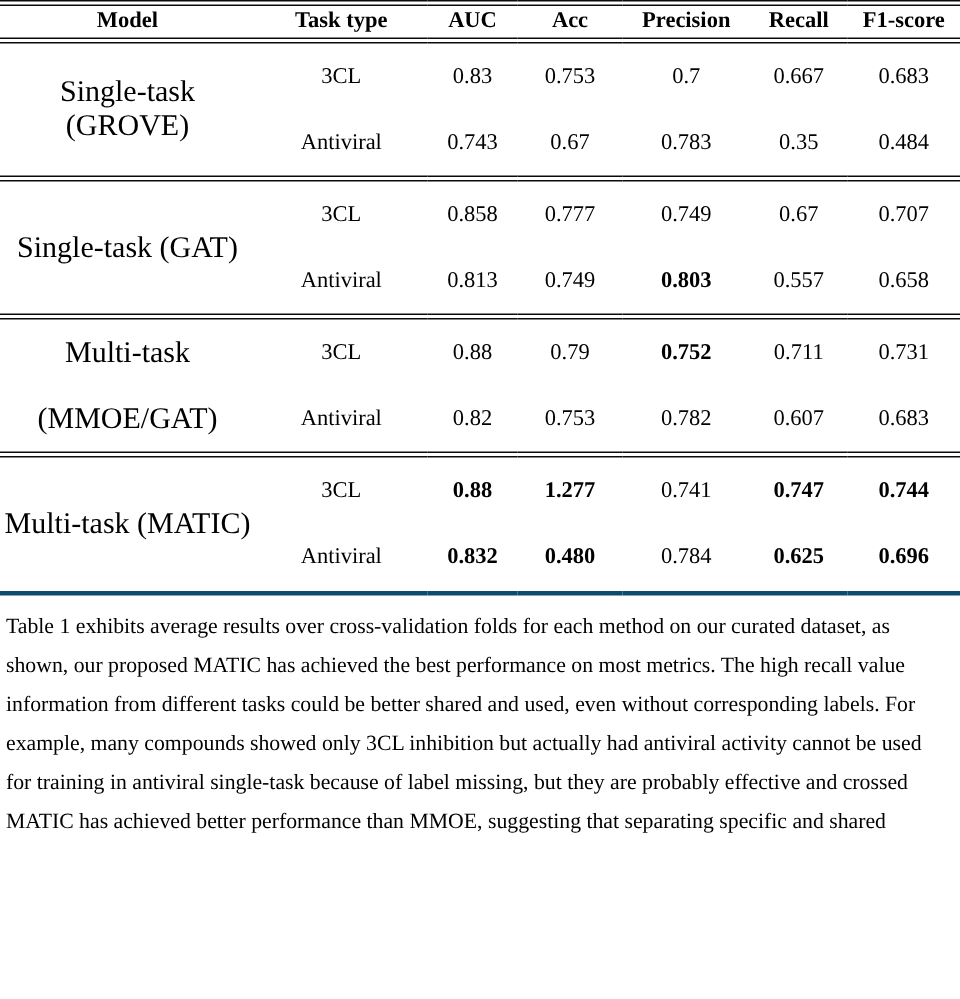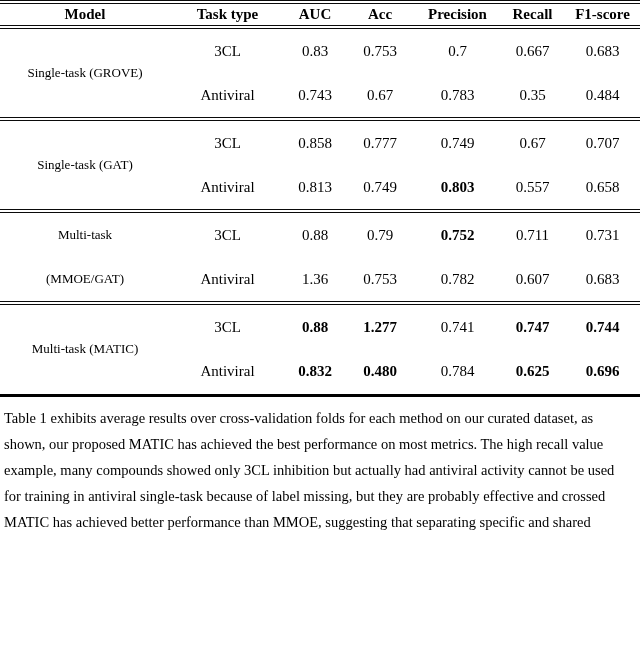--- a/index.html
+++ b/index.html
@@ -10,21 +10,21 @@
     font-family: "Liberation Serif", "DejaVu Serif", serif;
     overflow: hidden;
   }
   .page { width: 640px; height: 666px; }
 
   
   table.results {
     width: 640px;
     border-collapse: collapse;
     table-layout: fixed;
-    border-bottom: 3px solid #000000;
+    border-bottom: 3px solid #0c4a6e;
   }
   table.results thead th {
     border-top: 4px double #0a0a0a;
     height: 25px;
     padding: 0;
     font-size: 15px;
     font-weight: bold;
     text-align: center;
     vertical-align: middle;
   }
@@ -33,21 +33,21 @@
     margin-top: 17px;
   }
   table.results td {
     height: 46px;
     padding: 0;
     font-size: 15px;
     text-align: center;
     vertical-align: middle;
   }
   table.results td.best { font-weight: bold; text-align: center; }
-  table.results td.model-cell { font-size: 13px; }
+  table.results td.model-cell { font-size: 20px; }
 
   
   .caption {
     padding: 8px 1px 0 4px;
   }
   .caption-line {
     font-size: 14.5px;
     line-height: 26.2px;
     height: 26.2px;
     white-space: nowrap;
@@ -127,21 +127,21 @@
         <td>3CL</td>
         <td>0.88</td>
         <td>0.79</td>
         <td class="best">0.752</td>
         <td>0.711</td>
         <td>0.731</td>
       </tr>
       <tr>
         <td class="model-cell">(MMOE/GAT)</td>
         <td>Antiviral</td>
-        <td>1.36</td>
+        <td>0.82</td>
         <td>0.753</td>
         <td>0.782</td>
         <td>0.607</td>
         <td>0.683</td>
       </tr>
     </tbody>
 
     <tbody>
       <tr>
         <td class="model-cell" rowspan="2">Multi-task (MATIC)</td>
@@ -159,18 +159,19 @@
         <td>0.784</td>
         <td class="best">0.625</td>
         <td class="best">0.696</td>
       </tr>
     </tbody>
   </table>
 
   <div class="caption">
     <div class="caption-line">Table 1 exhibits average results over cross-validation folds for each method on our curated dataset, as</div>
     <div class="caption-line">shown, our proposed MATIC has achieved the best performance on most metrics. The high recall value</div>
+    <div class="caption-line">information from different tasks could be better shared and used, even without corresponding labels. For</div>
     <div class="caption-line">example, many compounds showed only 3CL inhibition but actually had antiviral activity cannot be used</div>
     <div class="caption-line">for training in antiviral single-task because of label missing, but they are probably effective and crossed</div>
     <div class="caption-line">MATIC has achieved better performance than MMOE, suggesting that separating specific and shared</div>
   </div>
 
 </div>
 
 </body></html>

